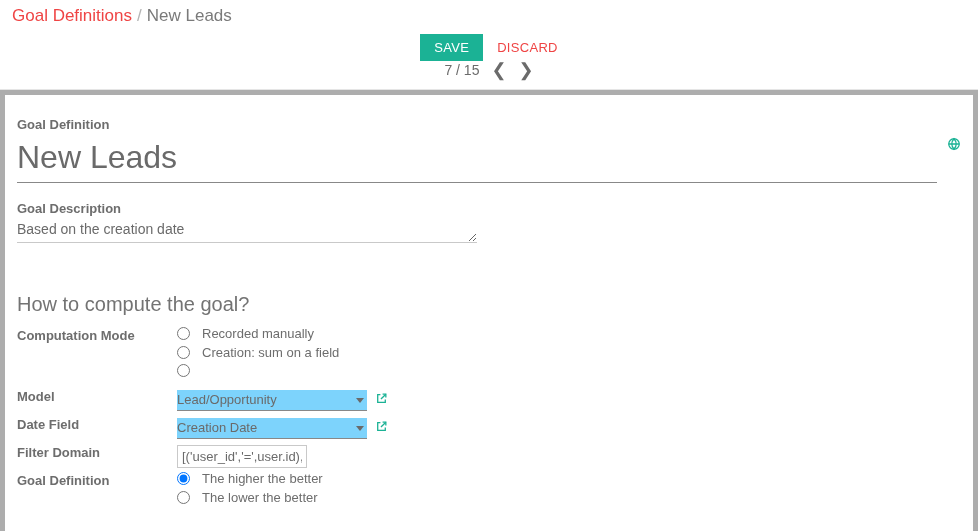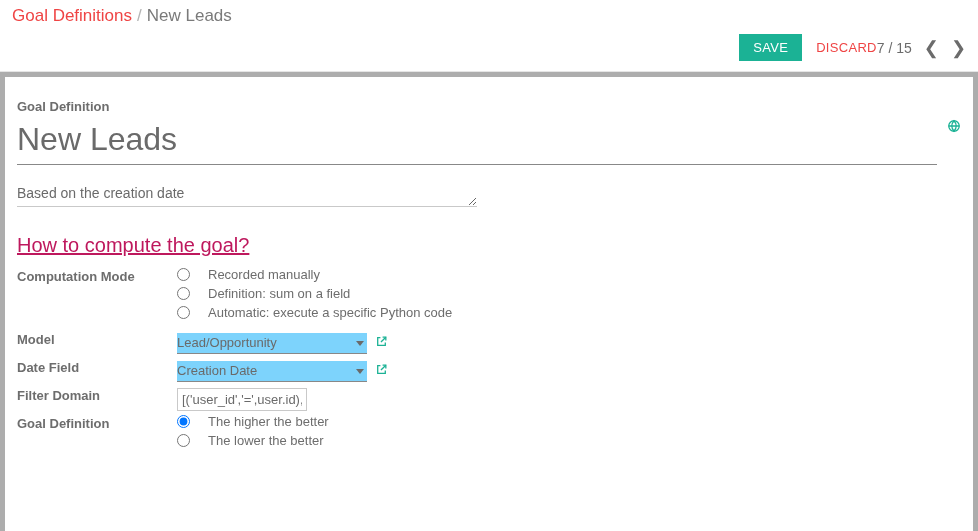--- a/index.html
+++ b/index.html
@@ -4,47 +4,47 @@
   <style>
     * { box-sizing: border-box; margin: 0; padding: 0; }
     body { font-family: "Helvetica Neue", Arial, sans-serif; background: #fff; color: #4c4c4c; width: 978px; }
     
     .topbar { padding: 6px 12px 10px 12px; border-bottom: 1px solid #e5e5e5; }
     .breadcrumb { font-size: 17px; margin-bottom: 8px; color: #9a9a9a; }
     .breadcrumb a { color: #ef4444; text-decoration: none; }
     .breadcrumb .sep { margin: 0 5px; color: #b5b5b5; }
     .breadcrumb .current { color: #7a7a7a; }
     
-    .controls-row { display: flex; align-items: center; justify-content: flex-end; }
+    .controls-row { display: flex; align-items: center; justify-content: center; flex-direction: column; }
     .left-controls { display: flex; align-items: center; gap: 14px; }
     .btn-save { background: #1bb295; color: #fff; border: none; padding: 6px 14px; font-size: 13px; font-weight: 500; letter-spacing: .3px; cursor: pointer; }
     .btn-discard { color: #ef4444; font-size: 13px; font-weight: 500; letter-spacing: .3px; background: none; border: none; cursor: pointer; }
     .pager { display: flex; align-items: center; gap: 12px; color: #6b6b6b; font-size: 14px; }
     .pager .chev { cursor: pointer; color: #6b6b6b; font-size: 18px; line-height: 1; }
     
     .scroll-frame { border-top: 5px solid #adadad; border-left: 5px solid #adadad; border-right: 5px solid #adadad; padding: 22px 6px 13px 6px; min-height: 460px; }
     
     .field-label { font-size: 13px; font-weight: 700; color: #6d6d6d; margin-bottom: 3px; }
     
     .title-row { display: flex; align-items: flex-start; gap: 10px; }
     .title-input { font-size: 32px; font-weight: 400; color: #6a6a6a; border: none; border-bottom: 1px solid #888; outline: none; flex: 1; padding: 2px 0 6px 0; margin-top: 2px; }
     
     .globe { color: #1bb295; font-size: 14px; margin-top: 2px; cursor: pointer; }
     
     .desc-wrap { margin-top: 18px; max-width: 460px; }
     .desc-area { width: 100%; border: none; border-bottom: 1px solid #c9c9c9; font-size: 14px; color: #6a6a6a; resize: both; height: 24px; padding: 2px 0; outline: none; font-family: inherit; }
     
-    h2.section-title { font-size: 20px; font-weight: 400; color: #be185d; margin-top: 23px; margin-bottom: 10px; text-decoration: underline; }
+    h2.section-title { font-size: 20px; font-weight: 400; color: #737373; margin-top: 46px; margin-bottom: 10px; }
     
     .form-row { display: flex; align-items: center; min-height: 26px; margin-bottom: 2px; }
     .form-row .lab { width: 160px; font-size: 13px; font-weight: 700; color: #6d6d6d; align-self: flex-start; padding-top: 2px; }
     .form-row .val { flex: 1; }
     
     .radio-list { display: flex; flex-direction: column; gap: 4px; }
-    .radio-opt { display: flex; align-items: center; gap: 18px; font-size: 13px; color: #6d6d6d; }
+    .radio-opt { display: flex; align-items: center; gap: 12px; font-size: 13px; color: #6d6d6d; }
     .radio-opt input { margin: 0; }
     
     .sel-wrap { display: flex; align-items: center; gap: 8px; }
     .sel { width: 190px; border: none; border-bottom: 1px solid #888; font-size: 13px; color: #6a6a6a; padding: 2px 18px 3px 0; background: #7dd3fc; position: relative; }
     .sel-caret { position: relative; }
     .sel-caret::after { content: ""; position: absolute; right: 3px; top: 50%; margin-top: -2px; border-left: 4px solid transparent; border-right: 4px solid transparent; border-top: 5px solid #6a6a6a; }
     .open-ext { color: #1bb295; font-size: 13px; cursor: pointer; }
     
     .txt-input { width: 130px; border: 1px solid #c9c9c9; font-size: 13px; color: #6a6a6a; padding: 3px 4px; outline: none; }
     
@@ -77,39 +77,39 @@
       <input class="title-input" autofocus="" value="New Leads" style="">
       <span class="globe">
         <svg width="14" height="14" viewBox="0 0 24 24" fill="none" stroke="#1bb295" stroke-width="2.2">
             <circle cx="12" cy="12" r="9"></circle>
             <path d="M3 12h18M12 3c2.5 2.8 3.8 6 3.8 9s-1.3 6.2-3.8 9c-2.5-2.8-3.8-6-3.8-9S9.5 5.8 12 3z"></path>
           </svg>
       </span>
     </div>
 
     <div class="desc-wrap">
+      <div class="field-label">Goal Description</div>
       <textarea class="desc-area" style="">Based on the creation date</textarea>
     </div>
 
     <h2 class="section-title">How to compute the goal?</h2>
 
     <div class="form-row" style="align-items:flex-start;">
       <div class="lab">Computation Mode</div>
       <div class="val radio-list" id="comp-mode-list">
           <label class="radio-opt">
             <input type="radio" name="computation-mode" style="">
             <span>Recorded manually</span>
           </label>
           <label class="radio-opt">
             <input type="radio" name="computation-mode" style="">
-            <span>Definition: sum on a field</span>
+            <span>Creation: sum on a field</span>
           </label>
           <label class="radio-opt">
             <input type="radio" name="computation-mode" style="">
-            <span>Automatic: execute a specific Python code</span>
           </label>
         </div>
     </div>
 
     <div style="height:8px"></div>
 
     <div class="form-row">
       <div class="lab">Model</div>
       <div class="val sel-wrap">
         <div class="sel sel-caret">Lead/Opportunity</div>

